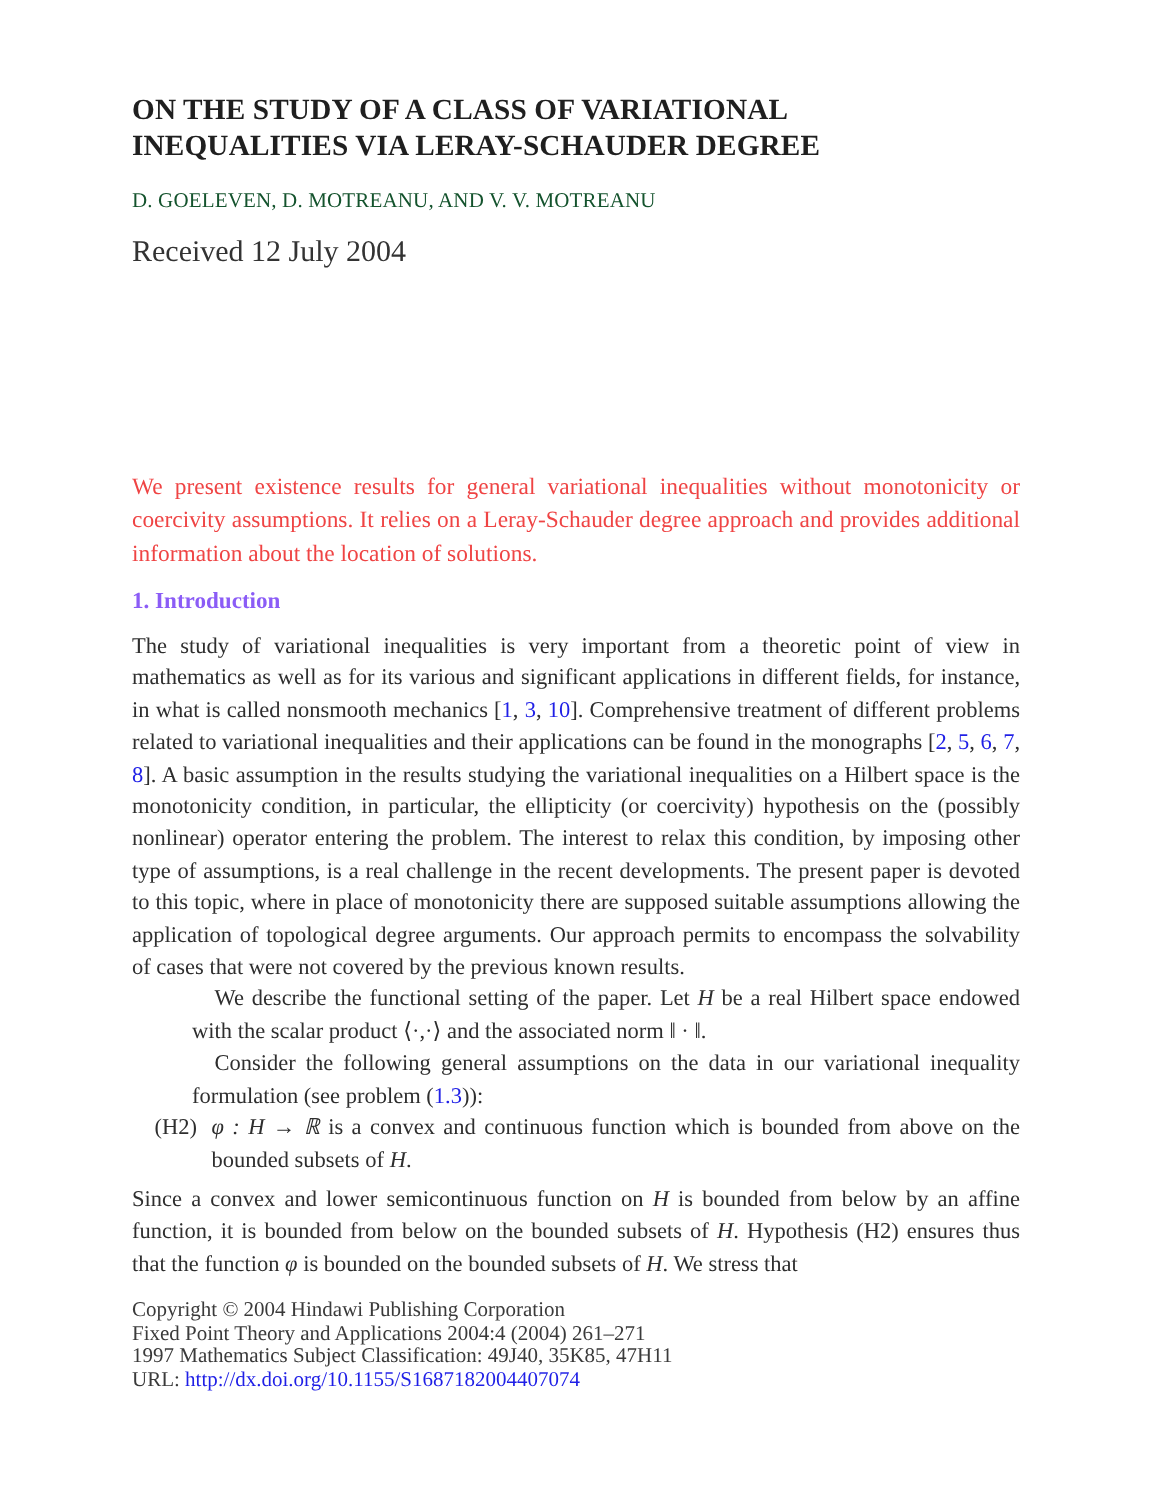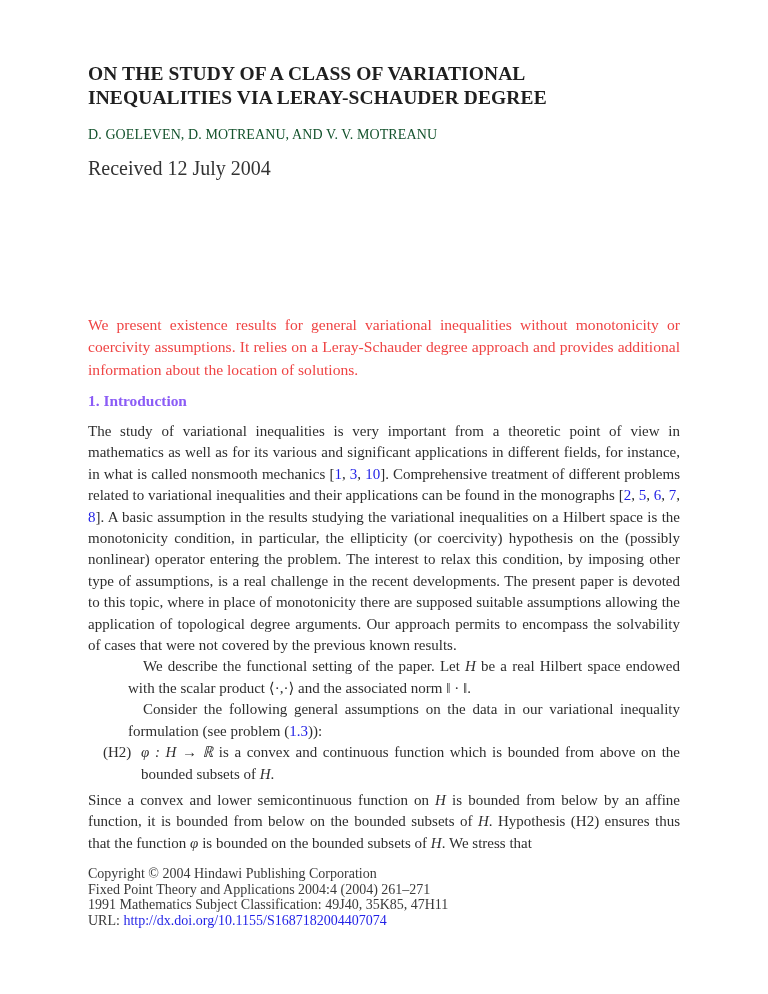--- a/index.html
+++ b/index.html
@@ -73,17 +73,17 @@
 
 
     <div class="hyp"><span class="hlabel">(H2)</span><i class="m">φ : H → ℝ</i><span> is a convex and continuous function which is bounded from above on the bounded subsets of </span><i class="m">H</i><span>.</span></div>
 
     <p style="margin-top:5px"><span>Since a convex and lower semicontinuous function on </span><i class="m">H</i><span> is bounded from below by an affine function, it is bounded from below on the bounded subsets of </span><i class="m">H</i><span>. Hypothesis (H2) ensures thus that the function </span><i class="m">φ</i><span> is bounded on the bounded subsets of </span><i class="m">H</i><span>. We stress that</span></p>
   </div>
 
   <div class="footer">
     <div>Copyright © 2004 Hindawi Publishing Corporation</div>
     <div>Fixed Point Theory and Applications 2004:4 (2004) 261–271</div>
-    <div>1991 Mathematics Subject Classification: 49J40, 35K85, 47H11</div>
+    <div>1997 Mathematics Subject Classification: 49J40, 35K85, 47H11</div>
     <div><span>URL: </span><a class="url">http://dx.doi.org/10.1155/S1687182004407074</a></div>
   </div>
 
 </div>
 
 </body></html>

